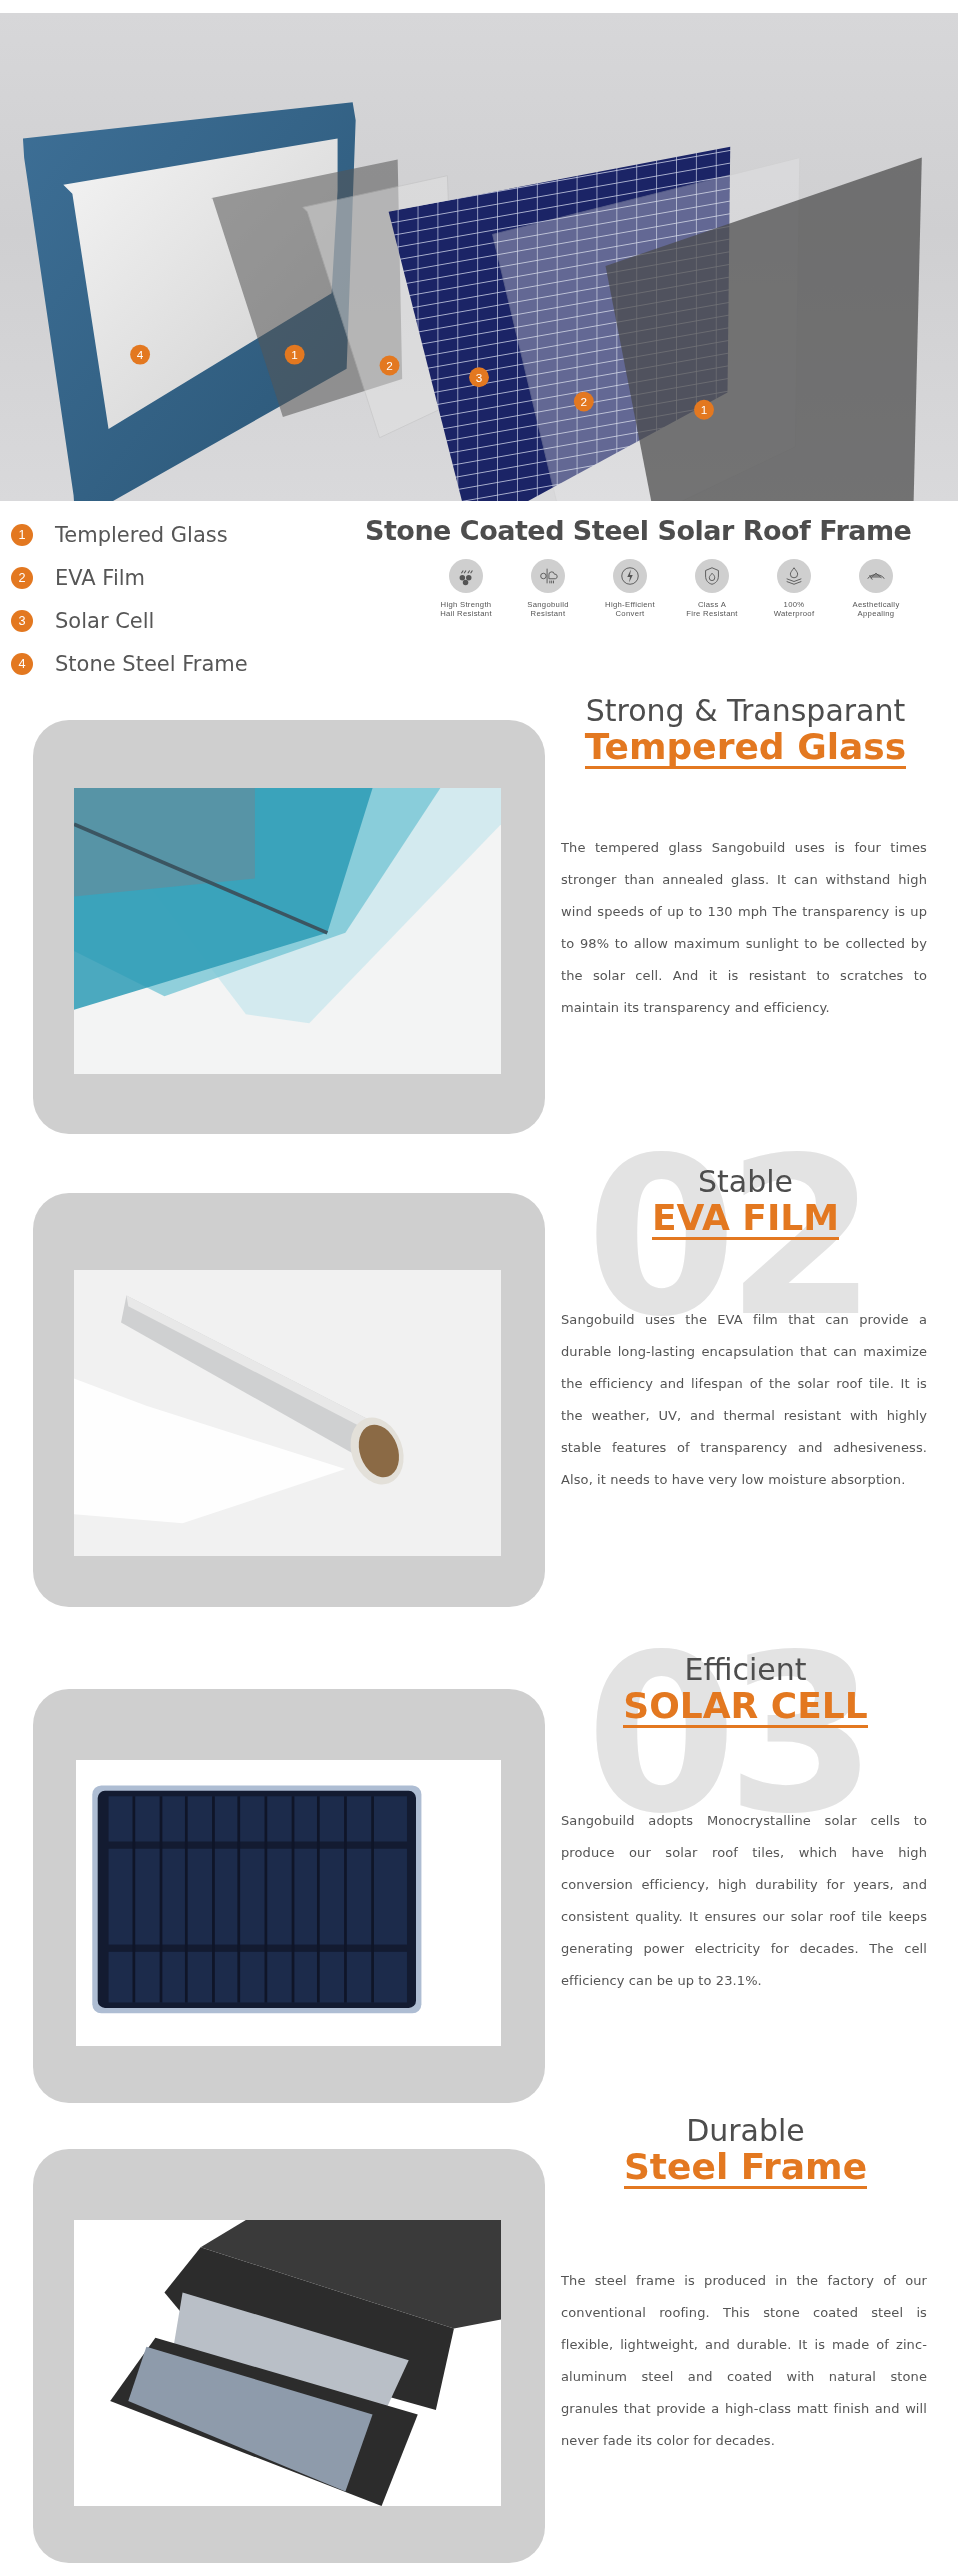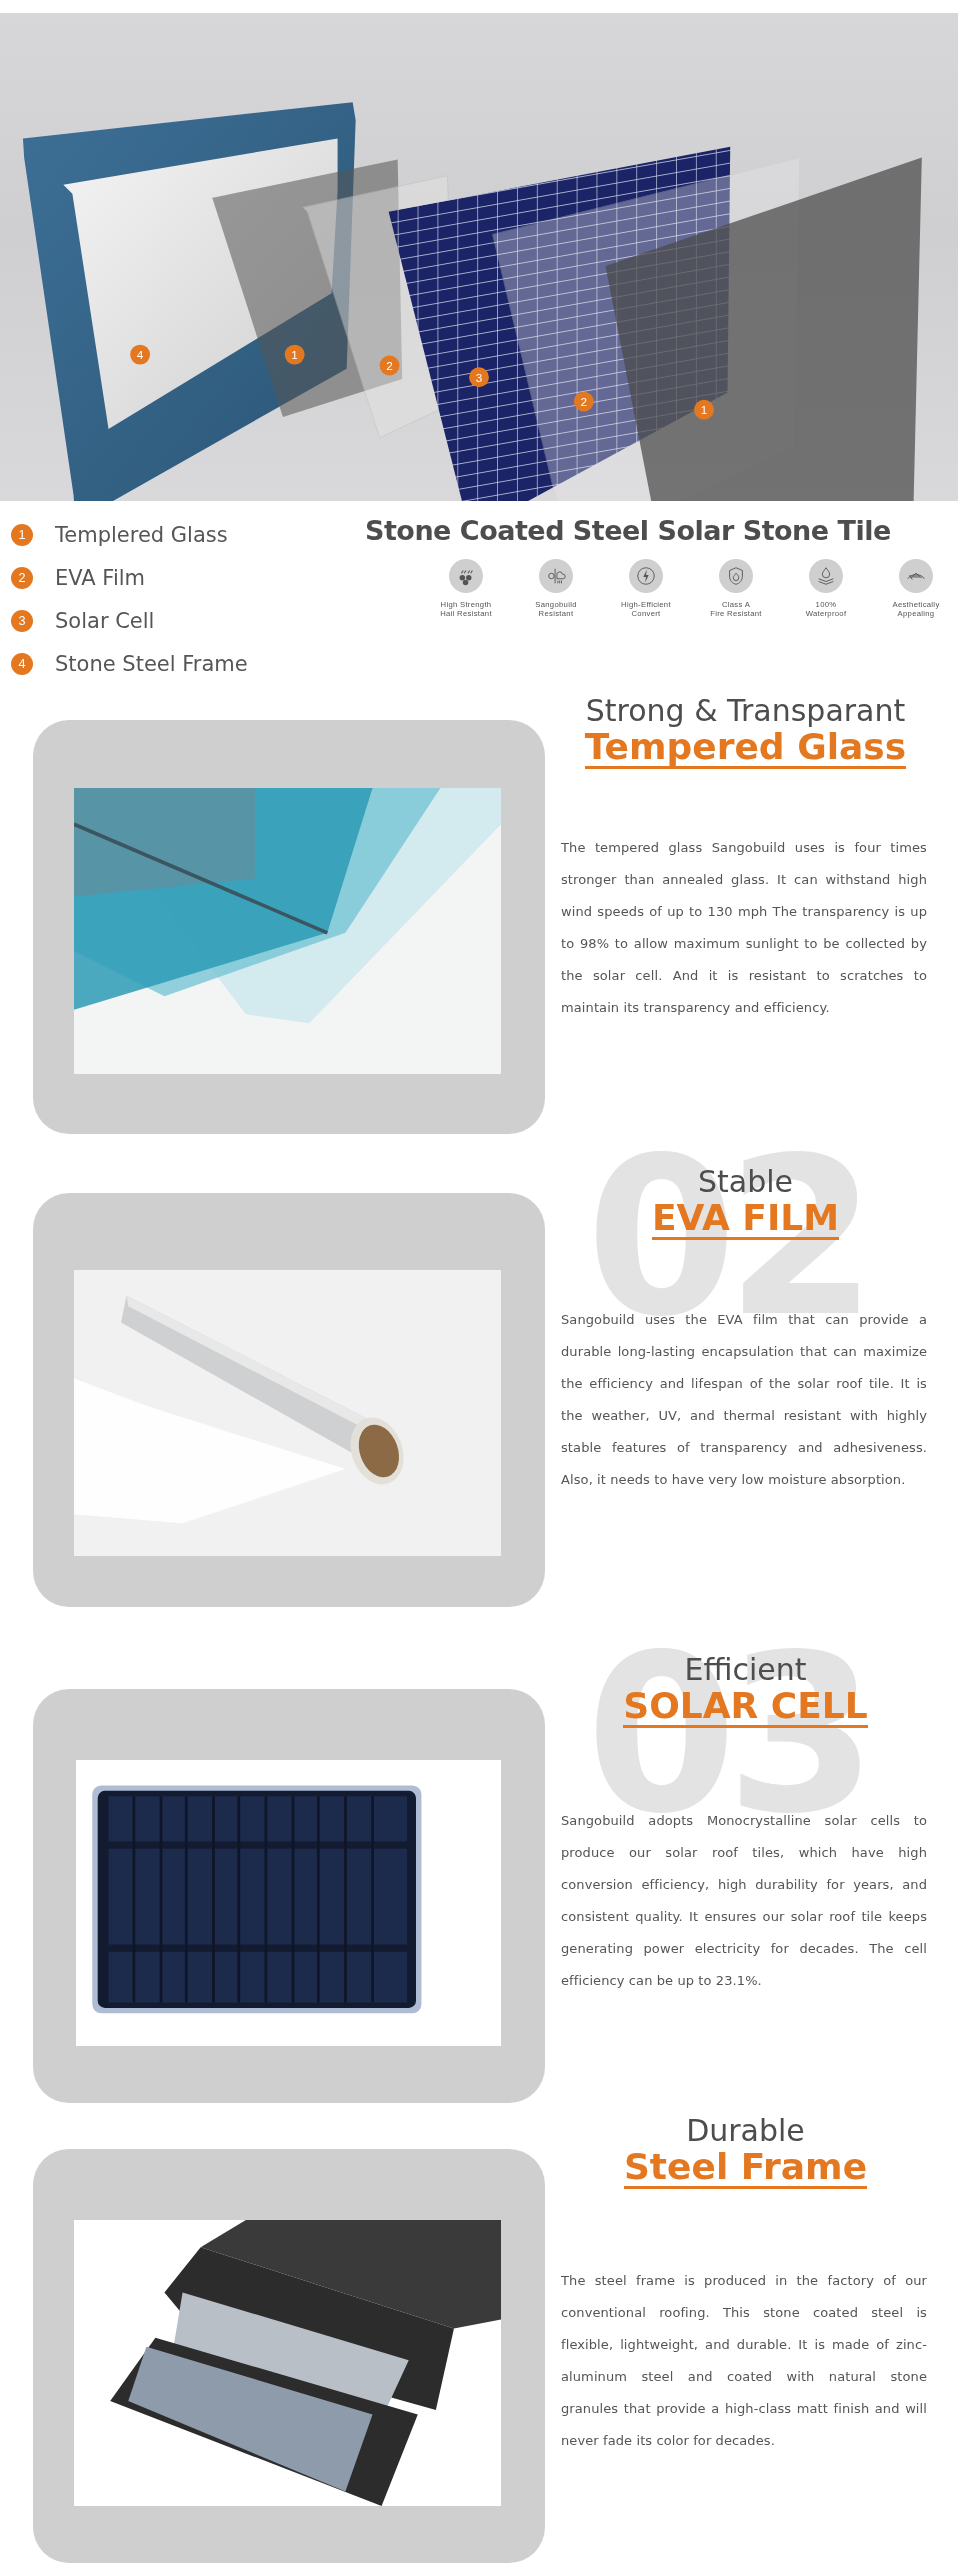--- a/index.html
+++ b/index.html
@@ -13,21 +13,21 @@
 
   
   .legend { position: absolute; left: 11px; top: 513px; width: 325px; }
   .legend-item { display: flex; align-items: center; height: 43px; }
   .num-badge { width: 22px; height: 22px; border-radius: 50%; background: #e37820; color: #fff;
     font-family: "Liberation Sans", sans-serif; font-size: 12.7px; display: flex; align-items: center; justify-content: center; margin-right: 22px; }
   .legend-label { font-family: "DejaVu Sans", sans-serif; font-size: 21px; color: #565656; }
 
   .product-title { position: absolute; left: 365px; top: 515px; width: 578px; font-family: "DejaVu Sans", sans-serif; font-weight: bold;
     font-size: 27px; color: #4d4d4d; letter-spacing: -0.5px; white-space: nowrap; }
-  .feature-row { position: absolute; left: 425px; top: 559px; display: flex; gap: 8px; }
+  .feature-row { position: absolute; left: 425px; top: 559px; display: flex; gap: 0; }
   .feature { width: 82px; display: flex; flex-direction: column; align-items: center; }
   .feature-icon { width: 34px; height: 34px; border-radius: 50%; background: #cfcfcf; display: flex; align-items: center; justify-content: center; }
   .feature-icon svg { width: 22px; height: 22px; }
   .feature-label { margin-top: 7.2px; font-family: "Liberation Sans", sans-serif; font-size: 7.7px; color: #555; text-align: center; line-height: 9px; white-space: pre-line; letter-spacing: 0.3px; }
 
   
   .section { position: absolute; left: 0; width: 958px; }
   .card { position: absolute; left: 33px; width: 512px; height: 414px; background: #cfcfcf; border-radius: 36px; }
   .photo { position: absolute; left: 41px; width: 427px; height: 286px; background: #fff; overflow: hidden; }
   .big-num { position: absolute; font-family: "DejaVu Sans", sans-serif; font-weight: bold; font-size: 217px; color: #e3e3e3; letter-spacing: -11px; line-height: 1; }
@@ -100,21 +100,21 @@
   <div class="legend-item">
     <span class="num-badge">3</span>
     <span class="legend-label">Solar Cell</span>
   </div>
   <div class="legend-item">
     <span class="num-badge">4</span>
     <span class="legend-label">Stone Steel Frame</span>
   </div>
 </div>
 
-<div class="product-title">Stone Coated Steel Solar Stone Tile</div>
+<div class="product-title">Stone Coated Steel Solar Roof Frame</div>
 
 <div class="feature-row">
   <div class="feature">
     <div class="feature-icon">
       <svg viewBox="0 0 24 24">
           <g fill="#555">
             <circle cx="8" cy="14" r="3"></circle>
             <circle cx="15" cy="14" r="3"></circle>
             <circle cx="11.5" cy="19" r="3"></circle>
           </g>

